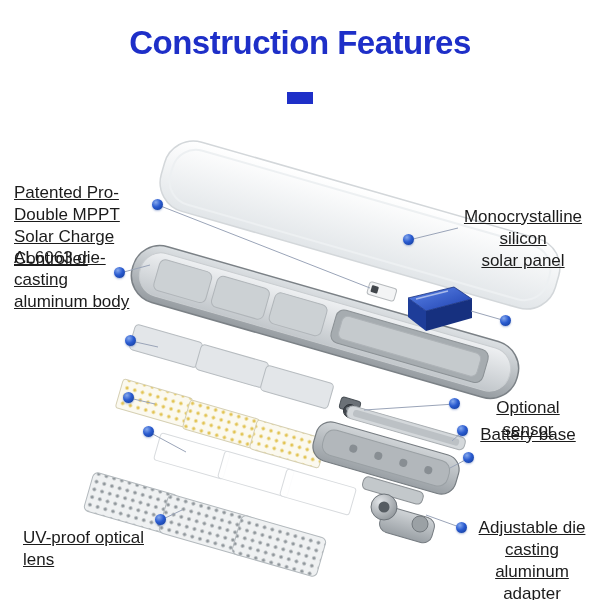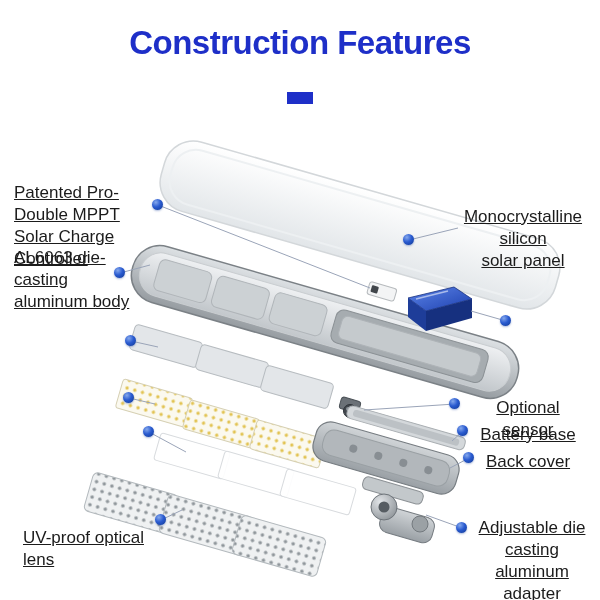--- a/index.html
+++ b/index.html
@@ -179,17 +179,16 @@
   <div class="callout left" style="left:14px;top:182px;width:152px">Patented Pro-Double MPPT
 Solar Charge Controller</div>
   <div class="callout left" style="left:14px;top:247px;width:130px">AL6063 die-casting
 aluminum body</div>
   <div class="callout left" style="left:23px;top:527px;width:130px">UV-proof optical lens</div>
 
   <div class="callout right" style="left:460px;top:206px;width:126px">Monocrystalline silicon
 solar panel</div>
   <div class="callout right" style="left:470px;top:424px;width:116px">Battery base</div>
   <div class="callout right" style="left:470px;top:397px;width:116px">Optional sensor</div>
-  <div class="callout right" style="left:470px;top:451px;width:116px">Back cover</div>
   <div class="callout right" style="left:472px;top:517px;width:120px">Adjustable die casting
 aluminum adapter</div>
 
 </div>
 
 </body></html>

